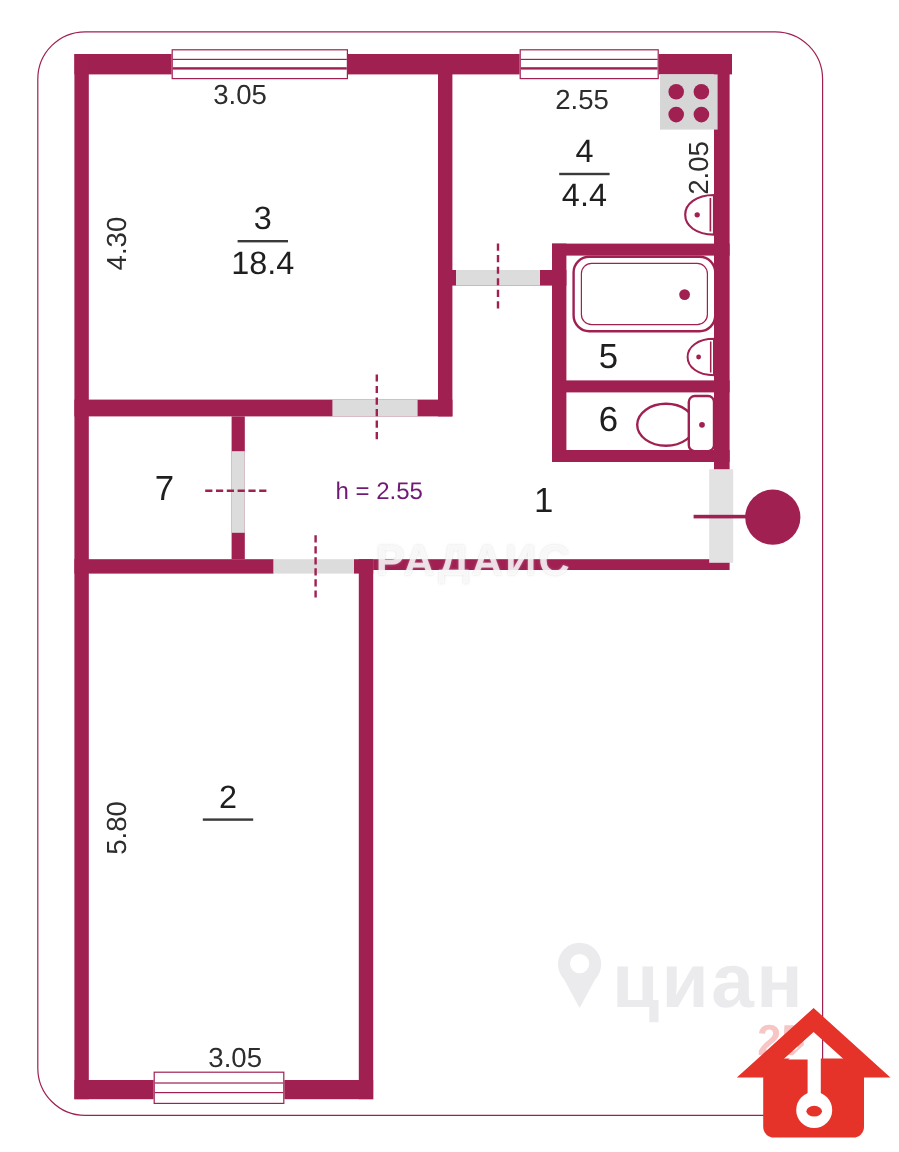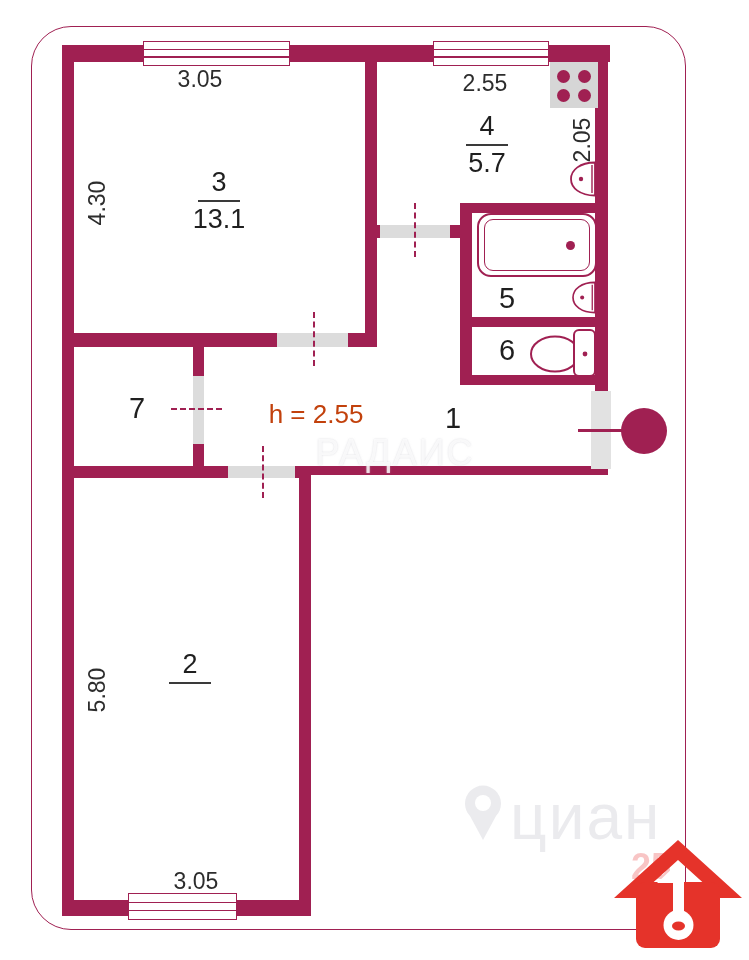--- a/index.html
+++ b/index.html
@@ -27,35 +27,35 @@
   .dash-h{position:absolute;height:0;border-top:2px dashed var(--wall);}
   .dim{
     position:absolute;font-size:23px;text-align:center;color:var(--text);
     white-space:nowrap;line-height:26px;
   }
   .dim.vert{transform:rotate(-90deg);transform-origin:center;}
   .roomlbl{position:absolute;text-align:center;font-size:27px;line-height:1.1;color:#1f1f1f;}
   .roomlbl .num{display:inline-block;padding:0 13px 2px;border-bottom:2.5px solid #3a3a3a;}
   .roomlbl .area{display:block;padding-top:3px;}
   .plainlbl{position:absolute;font-size:29px;text-align:center;color:#1f1f1f;}
-  .heightlbl{position:absolute;font-size:26px;text-align:center;color:#c2410c;white-space:nowrap;}
+  .heightlbl{position:absolute;font-size:20px;text-align:center;color:#701a75;white-space:nowrap;}
   .stove{position:absolute;left:550px;top:62px;width:48px;height:46px;background:var(--fixture-gray);}
   .burner{position:absolute;width:13px;height:13px;border-radius:50%;background:var(--wall);}
   .tub-outer{position:absolute;left:477px;top:213px;width:120px;height:64px;border:2.5px solid var(--wall);border-radius:14px;box-sizing:border-box;background:#fff;}
   .tub-inner{position:absolute;left:484px;top:219px;width:106px;height:52px;border:1.5px solid var(--wall);border-radius:9px;box-sizing:border-box;}
   .tub-drain{position:absolute;left:566px;top:241px;width:9px;height:9px;border-radius:50%;background:var(--wall);}
   .entry-line{position:absolute;left:578px;top:429px;width:46px;height:3px;background:var(--wall);}
   .entry-knob{position:absolute;left:621px;top:408px;width:46px;height:46px;border-radius:50%;background:var(--wall);}
   .fixture{position:absolute;}
   .wm-line1{position:absolute;left:300px;top:438px;width:190px;font-size:21px;font-weight:bold;
     color:#fff;text-shadow:0 0 2px #c6c6cc,0 0 1px #c6c6cc;letter-spacing:1px;}
-  .wm-line2{position:absolute;left:290px;top:432px;width:210px;font-size:36px;font-weight:400;
+  .wm-line2{position:absolute;left:290px;top:446px;width:210px;font-size:36px;font-weight:700;
     color:rgba(255,255,255,.78);text-shadow:0 0 2px rgba(190,190,198,.55);letter-spacing:2px;text-align:center;}
   .wm-cian{position:absolute;left:462px;top:782px;display:flex;align-items:flex-start;pointer-events:none;}
-  .wm-cian-text{font-size:64px;font-weight:normal;color:rgba(100,100,125,0.13);line-height:70px;margin-left:6px;letter-spacing:2px;}
+  .wm-cian-text{font-size:64px;font-weight:bold;color:rgba(100,100,125,0.13);line-height:70px;margin-left:6px;letter-spacing:2px;}
   .wm-25{position:absolute;left:631px;top:846px;font-size:36px;font-weight:bold;color:rgba(235,80,80,0.33);}
   .house-logo{position:absolute;left:612px;top:838px;width:132px;height:112px;}
 </style>
 </head>
 <body>
 
 <div class="plan">
 
   <div class="frame"></div>
 
@@ -134,25 +134,25 @@
 
   <div class="dim" style="left:150px;top:66px;width:100px;">3.05</div>
   <div class="dim" style="left:435px;top:70px;width:100px;">2.55</div>
   <div class="dim vert" style="left:47px;top:190px;width:100px;height:26px;">4.30</div>
   <div class="dim vert" style="left:532px;top:127px;width:100px;height:26px;">2.05</div>
   <div class="dim vert" style="left:47px;top:677px;width:100px;height:26px;">5.80</div>
   <div class="dim" style="left:146px;top:868px;width:100px;">3.05</div>
 
   <div class="roomlbl" style="left:164px;top:168px;width:110px;">
     <span class="num">3</span>
-    <span class="area">13.1</span>
+    <span class="area">18.4</span>
   </div>
   <div class="roomlbl" style="left:442px;top:112px;width:90px;">
     <span class="num">4</span>
-    <span class="area">5.7</span>
+    <span class="area">4.4</span>
   </div>
   <div class="roomlbl" style="left:135px;top:650px;width:110px;">
     <span class="num">2</span>
   </div>
 
   <div class="plainlbl" style="left:490px;top:282px;width:34px;">5</div>
   <div class="plainlbl" style="left:490px;top:334px;width:34px;">6</div>
   <div class="plainlbl" style="left:120px;top:392px;width:34px;">7</div>
   <div class="plainlbl" style="left:436px;top:402px;width:34px;">1</div>
   <div class="heightlbl" style="left:256px;top:399px;width:120px;">h = 2.55</div>

